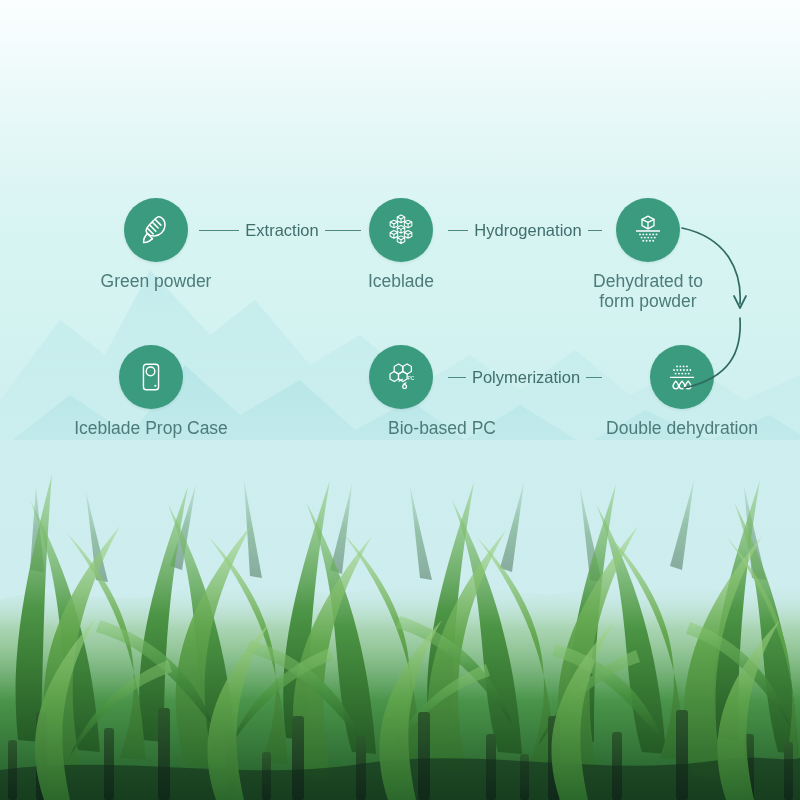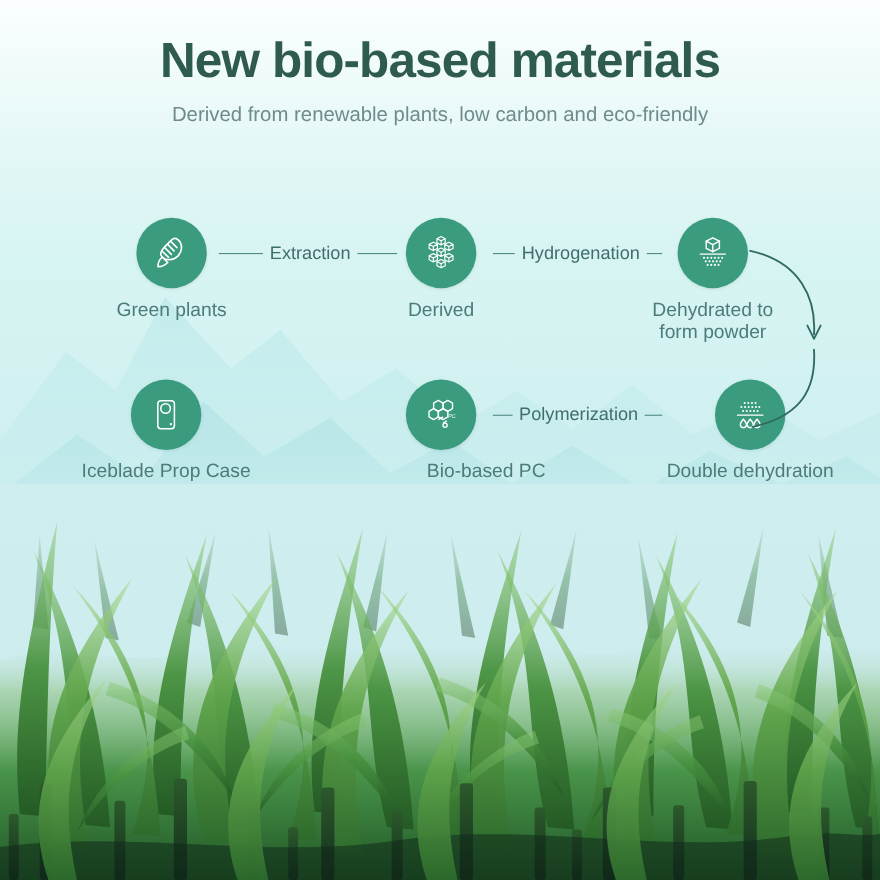--- a/index.html
+++ b/index.html
@@ -161,55 +161,51 @@
     </defs>
     <path d="M0,250 L60,170 L105,205 L150,120 L210,185 L255,150 L310,215 L360,185 L420,235 L470,205
              L520,240 L575,200 L630,245 L690,215 L745,250 L800,225 L800,400 L0,400 Z" fill="url(#mtnA)"></path>
     <path d="M0,300 L70,245 L130,285 L185,215 L240,265 L300,230 L355,280 L410,250 L465,290
              L520,255 L585,295 L645,260 L710,290 L770,265 L800,285 L800,400 L0,400 Z" fill="url(#mtnB)"></path>
     <path d="M0,345 L90,305 L170,340 L250,300 L330,338 L420,310 L500,345 L580,315 L660,348
              L740,320 L800,342 L800,400 L0,400 Z" fill="url(#mtnC)"></path>
     <path d="M430,355 C500,330 560,345 620,330 C680,315 740,330 800,318 L800,400 L430,400 Z" fill="#c3ecee" opacity="0.55"></path>
   </svg>
 
-  <div class="header">
-    <h1 class="title">New bio-based materials</h1>
-    <p class="subtitle">Derived from renewable plants, low carbon and eco-friendly</p>
-  </div>
 
   <div class="flow">
 
     <div class="node" style="left:156px; top:198px;">
       <div class="bubble">
         <svg width="36" height="36" viewBox="0 0 36 36" fill="none" stroke="#ffffff" stroke-width="1.5" stroke-linecap="round" stroke-linejoin="round">
           <path d="M24.5 6.5c3.6 3.6 3.3 10.2-0.8 14.3s-10.7 4.4-14.3 0.8 1.4-8.4 5.5-12.5 6-6.2 9.6-2.6z"></path>
           <path d="M14.4 10.2c1.9 1.9 3.9 3.9 5.8 5.8M12 13.4c1.9 1.9 3.9 3.9 5.8 5.8M17.4 7.6c1.8 1.8 3.7 3.7 5.5 5.5"></path>
           <path d="M9.8 16.6c1.8 1.8 3.6 3.6 5.4 5.4"></path>
           <path d="M9.4 21.6C6.6 24.4 5.4 27.6 5.6 30.4c2.8 0.2 6-1 8.8-3.8"></path>
           <path d="M14.4 26.6c-1.7-1.7-3.2-3.3-4.9-5"></path>
         </svg>
       </div>
-      <div class="node-label">Green plants</div>
+      <div class="node-label">Green powder</div>
     </div>
 
     <div class="node" style="left:401px; top:198px;">
       <div class="bubble">
         <svg width="34" height="34" viewBox="0 0 36 36" fill="none" stroke="#ffffff" stroke-width="1.1" stroke-linejoin="round">
           <g>
             <path d="M14 4.2l4 2.1 4-2.1-4-2z M14 4.2v4l4 2.1v-4z M22 4.2v4l-4 2.1"></path>
             <path d="M6.5 9.6l4 2.1 4-2.1-4-2z M6.5 9.6v4l4 2.1v-4z M14.5 9.6v4l-4 2.1"></path>
             <path d="M21.5 9.6l4 2.1 4-2.1-4-2z M21.5 9.6v4l4 2.1v-4z M29.5 9.6v4l-4 2.1"></path>
             <path d="M14 15.2l4 2.1 4-2.1-4-2z M14 15.2v4l4 2.1v-4z M22 15.2v4l-4 2.1"></path>
             <path d="M6.5 20.6l4 2.1 4-2.1-4-2z M6.5 20.6v4l4 2.1v-4z M14.5 20.6v4l-4 2.1"></path>
             <path d="M21.5 20.6l4 2.1 4-2.1-4-2z M21.5 20.6v4l4 2.1v-4z M29.5 20.6v4l-4 2.1"></path>
             <path d="M14 26.2l4 2.1 4-2.1-4-2z M14 26.2v4l4 2.1v-4z M22 26.2v4l-4 2.1"></path>
           </g>
         </svg>
       </div>
-      <div class="node-label">Derived</div>
+      <div class="node-label">Iceblade</div>
     </div>
 
     <div class="node" style="left:151px; top:345px;">
       <div class="bubble">
         <svg width="34" height="34" viewBox="0 0 36 36" fill="none" stroke="#ffffff" stroke-width="1.5" stroke-linejoin="round">
           <rect x="10" y="4.5" width="16" height="27" rx="3"></rect>
           <circle cx="17.5" cy="12" r="4.6"></circle>
           <circle cx="22.6" cy="27.2" r="1.1" fill="#ffffff" stroke="none"></circle>
         </svg>
       </div>

